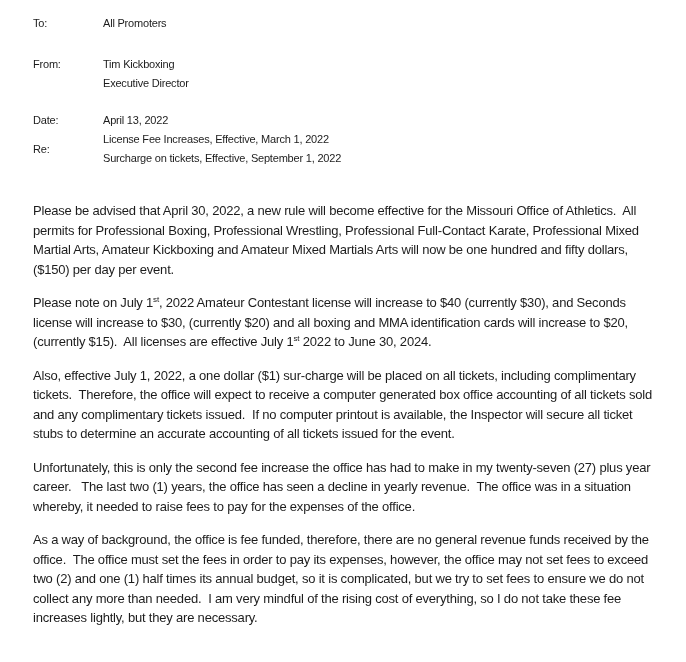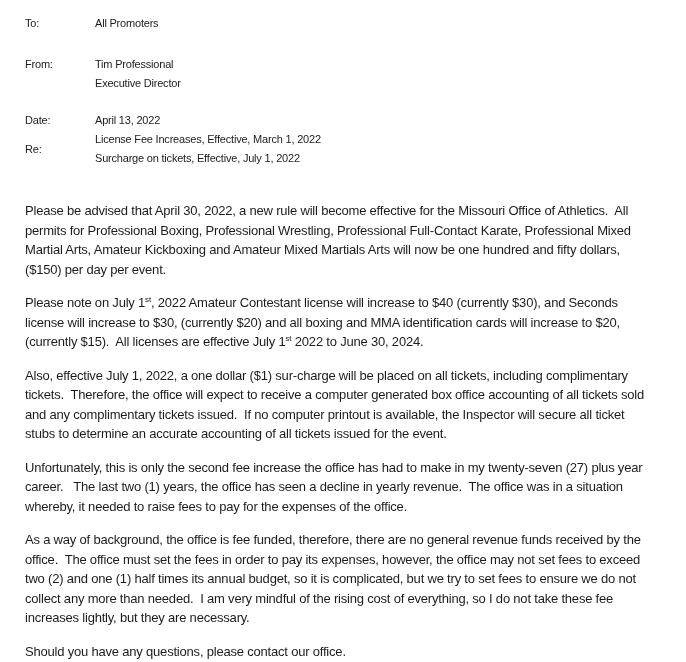--- a/index.html
+++ b/index.html
@@ -11,21 +11,21 @@
   body {
     width: 686px;
     height: 662px;
     overflow: hidden;
     font-family: "Liberation Sans", sans-serif;
     color: #1c1c1c;
   }
   .page {
     width: 686px;
     height: 662px;
-    padding: 14px 30px 0 25px;
+    padding: 14px 30px 0 33px;
     background: #ffffff;
   }
   .memo-header {
     font-size: 11px;
     letter-spacing: -0.2px;
     line-height: 19px;
   }
   .hdr-row {
     display: flex;
     align-items: flex-start;
@@ -63,42 +63,41 @@
   <div class="memo-header">
 
     <div class="hdr-row row-to">
       <div class="hdr-label">To:</div>
       <div class="hdr-value">All Promoters</div>
     </div>
 
     <div class="hdr-row row-from">
       <div class="hdr-label">From:</div>
       <div class="hdr-value">
-        <div>Tim Professional</div>
+        <div>Tim Kickboxing</div>
         <div>Executive Director</div>
       </div>
     </div>
 
     <div class="hdr-row row-date">
       <div class="hdr-label">Date:</div>
       <div class="hdr-value">April 13, 2022</div>
     </div>
 
     <div class="hdr-row row-re">
       <div class="hdr-label">Re:</div>
       <div class="hdr-value">
         <div>License Fee Increases, Effective, March 1, 2022</div>
-        <div>Surcharge on tickets, Effective, July 1, 2022</div>
+        <div>Surcharge on tickets, Effective, September 1, 2022</div>
       </div>
     </div>
 
   </div>
 
   <div class="memo-body">
     <p>Please be advised that April 30, 2022, a new rule will become effective for the Missouri Office of Athletics.  All permits for Professional Boxing, Professional Wrestling, Professional Full-Contact Karate, Professional Mixed Martial Arts, Amateur Kickboxing and Amateur Mixed Martials Arts will now be one hundred and fifty dollars, ($150) per day per event.</p>
     <p>Please note on July 1<sup>st</sup>, 2022 Amateur Contestant license will increase to $40 (currently $30), and Seconds license will increase to $30, (currently $20) and all boxing and MMA identification cards will increase to $20, (currently $15).  All licenses are effective July 1<sup>st</sup> 2022 to June 30, 2024.</p>
     <p>Also, effective July 1, 2022, a one dollar ($1) sur-charge will be placed on all tickets, including complimentary tickets.  Therefore, the office will expect to receive a computer generated box office accounting of all tickets sold and any complimentary tickets issued.  If no computer printout is available, the Inspector will secure all ticket stubs to determine an accurate accounting of all tickets issued for the event.</p>
     <p>Unfortunately, this is only the second fee increase the office has had to make in my twenty-seven (27) plus year career.   The last two (1) years, the office has seen a decline in yearly revenue.  The office was in a situation whereby, it needed to raise fees to pay for the expenses of the office.</p>
     <p>As a way of background, the office is fee funded, therefore, there are no general revenue funds received by the office.  The office must set the fees in order to pay its expenses, however, the office may not set fees to exceed two (2) and one (1) half times its annual budget, so it is complicated, but we try to set fees to ensure we do not collect any more than needed.  I am very mindful of the rising cost of everything, so I do not take these fee increases lightly, but they are necessary.</p>
-    <p>Should you have any questions, please contact our office.</p>
   </div>
 
 </div>
 
 </body></html>

